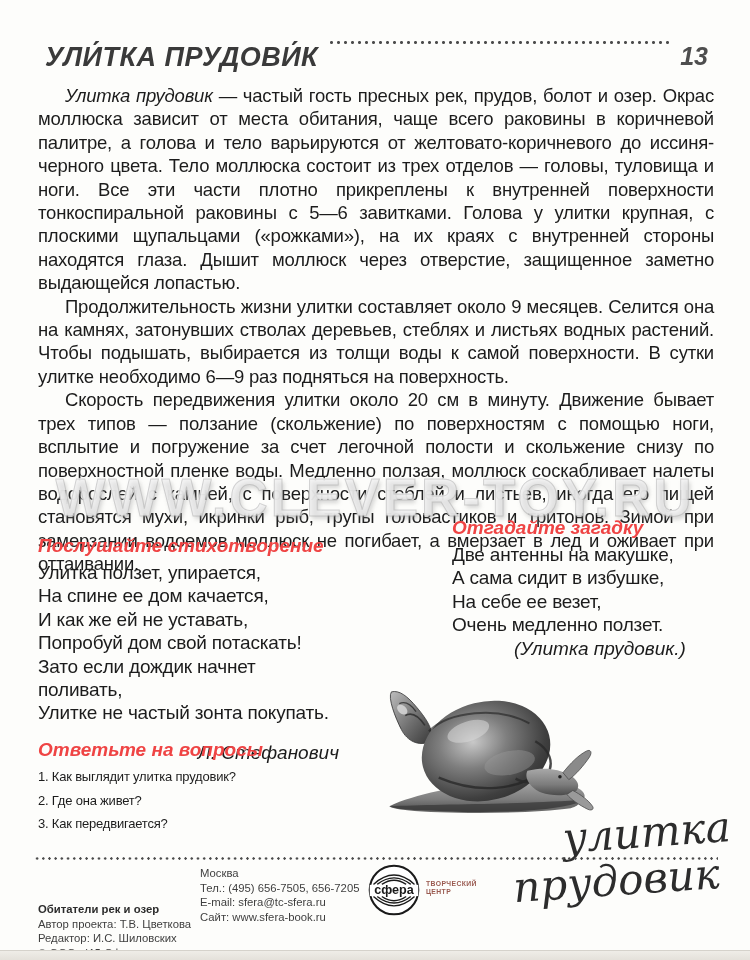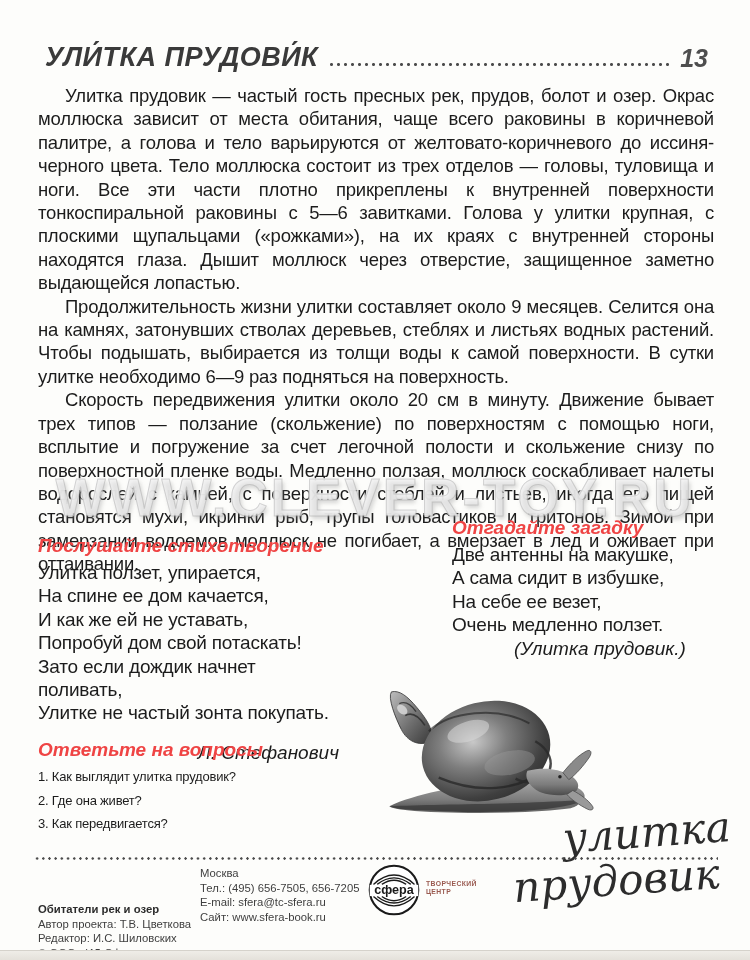--- a/index.html
+++ b/index.html
@@ -7,21 +7,21 @@
     position:relative;
     width:750px;height:960px;
     background:#fdfdfb;
     overflow:hidden;
     font-family:"Liberation Sans","DejaVu Sans",sans-serif;
     color:#1c1c1c;
   }
   
   .title-row{
     position:absolute;left:45px;top:40px;width:663px;
-    display:flex;align-items:flex-end;
+    display:flex;align-items:flex-start;
   }
   .page-title{
     margin:0;font-size:27px;font-weight:bold;font-style:italic;
     letter-spacing:.5px;color:#3a3a3a;white-space:nowrap;line-height:34px;
   }
   .dot-leader{
     flex:1;height:5px;margin:0 8px 7px 10px;
     background-image:radial-gradient(circle,#4c4c4c 1.3px,transparent 1.6px);
     background-size:7px 5px;background-position:left center;background-repeat:repeat-x;
   }
@@ -29,21 +29,21 @@
     font-size:25px;font-weight:bold;font-style:italic;color:#4e4e4e;
     line-height:32px;
   }
   
   .article{
     position:absolute;left:38px;top:84px;width:676px;
     font-size:18.5px;line-height:23.4px;letter-spacing:-0.2px;
     text-align:justify;
   }
   .article p{margin:0;text-indent:27px;}
-  .lead-italic{}
+  .lead-italic{font-style:italic;}
   
   .watermark{
     position:absolute;left:20px;top:467px;width:710px;
     text-align:center;
     font-size:53px;font-weight:bold;letter-spacing:3px;
     color:rgba(235,235,235,0.55);
     -webkit-text-stroke:1px rgba(165,165,165,0.45);
     text-shadow:2px 3px 4px rgba(140,140,140,0.35), -1px -1px 1px rgba(255,255,255,0.9);
     pointer-events:none;white-space:nowrap;
   }

